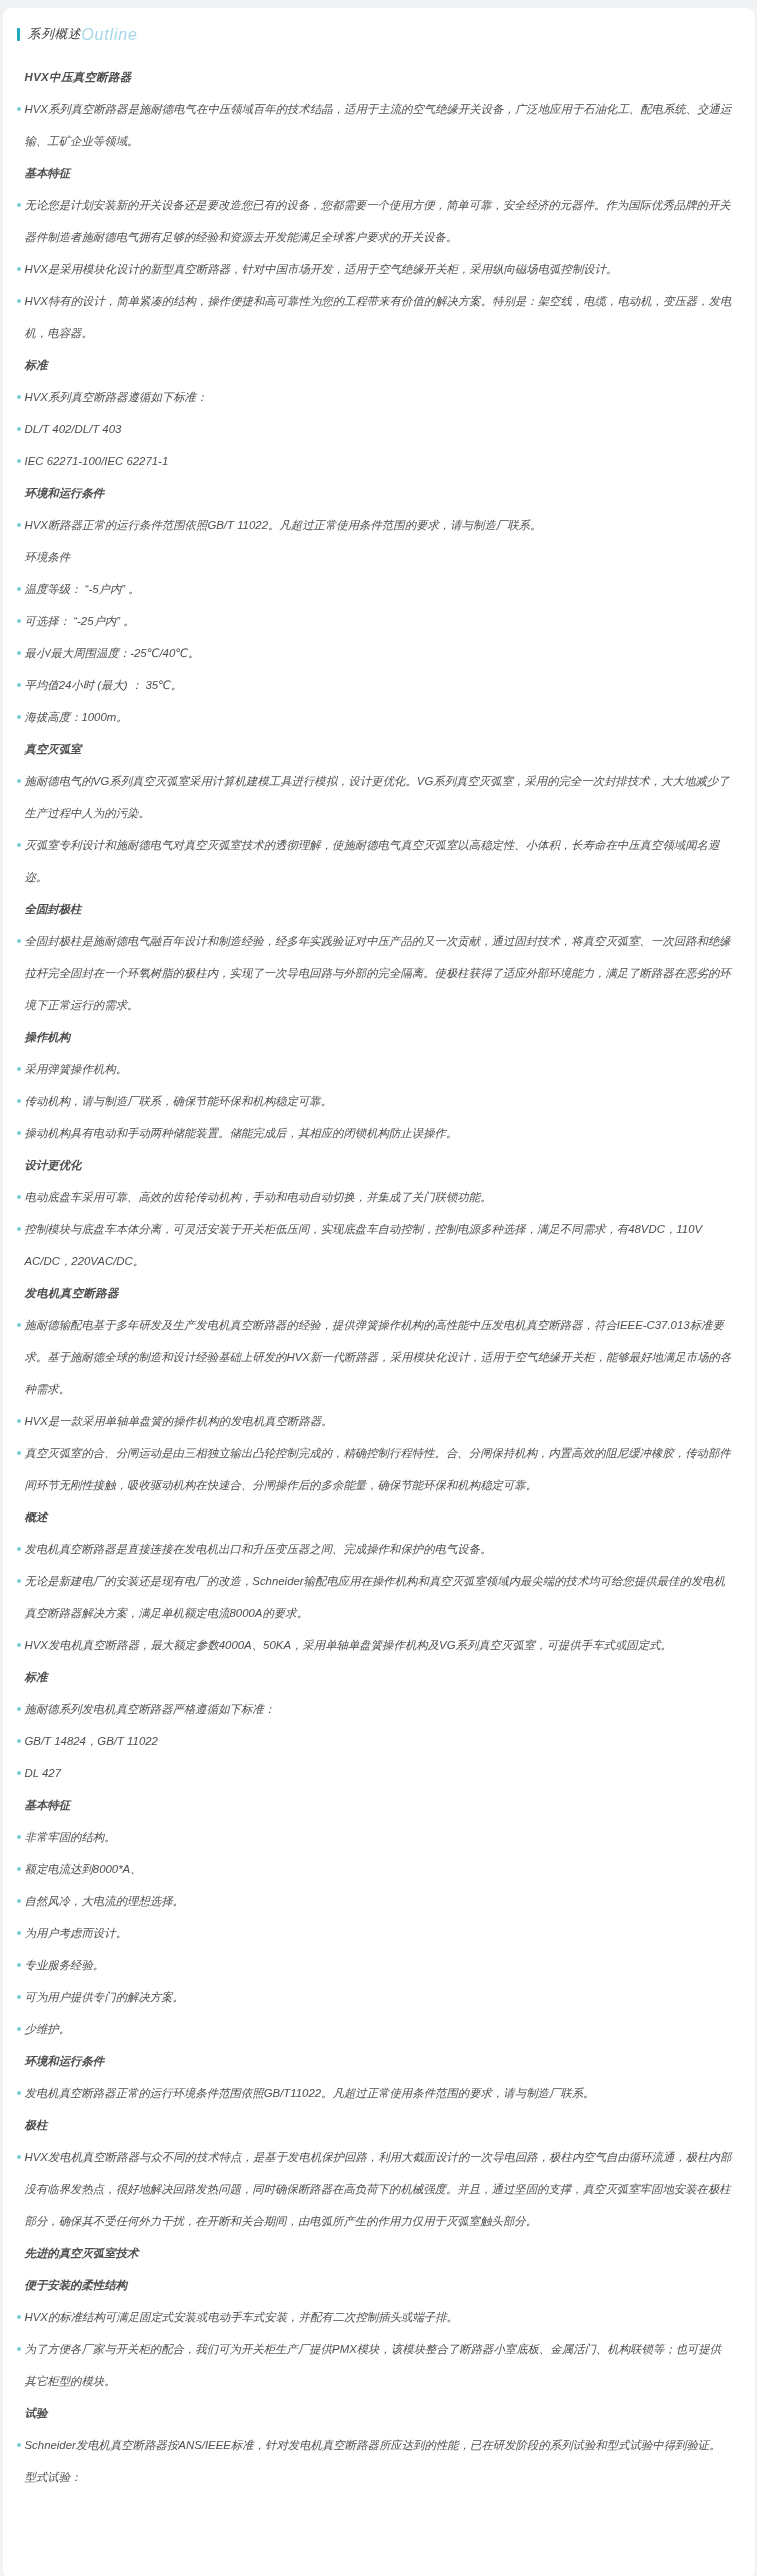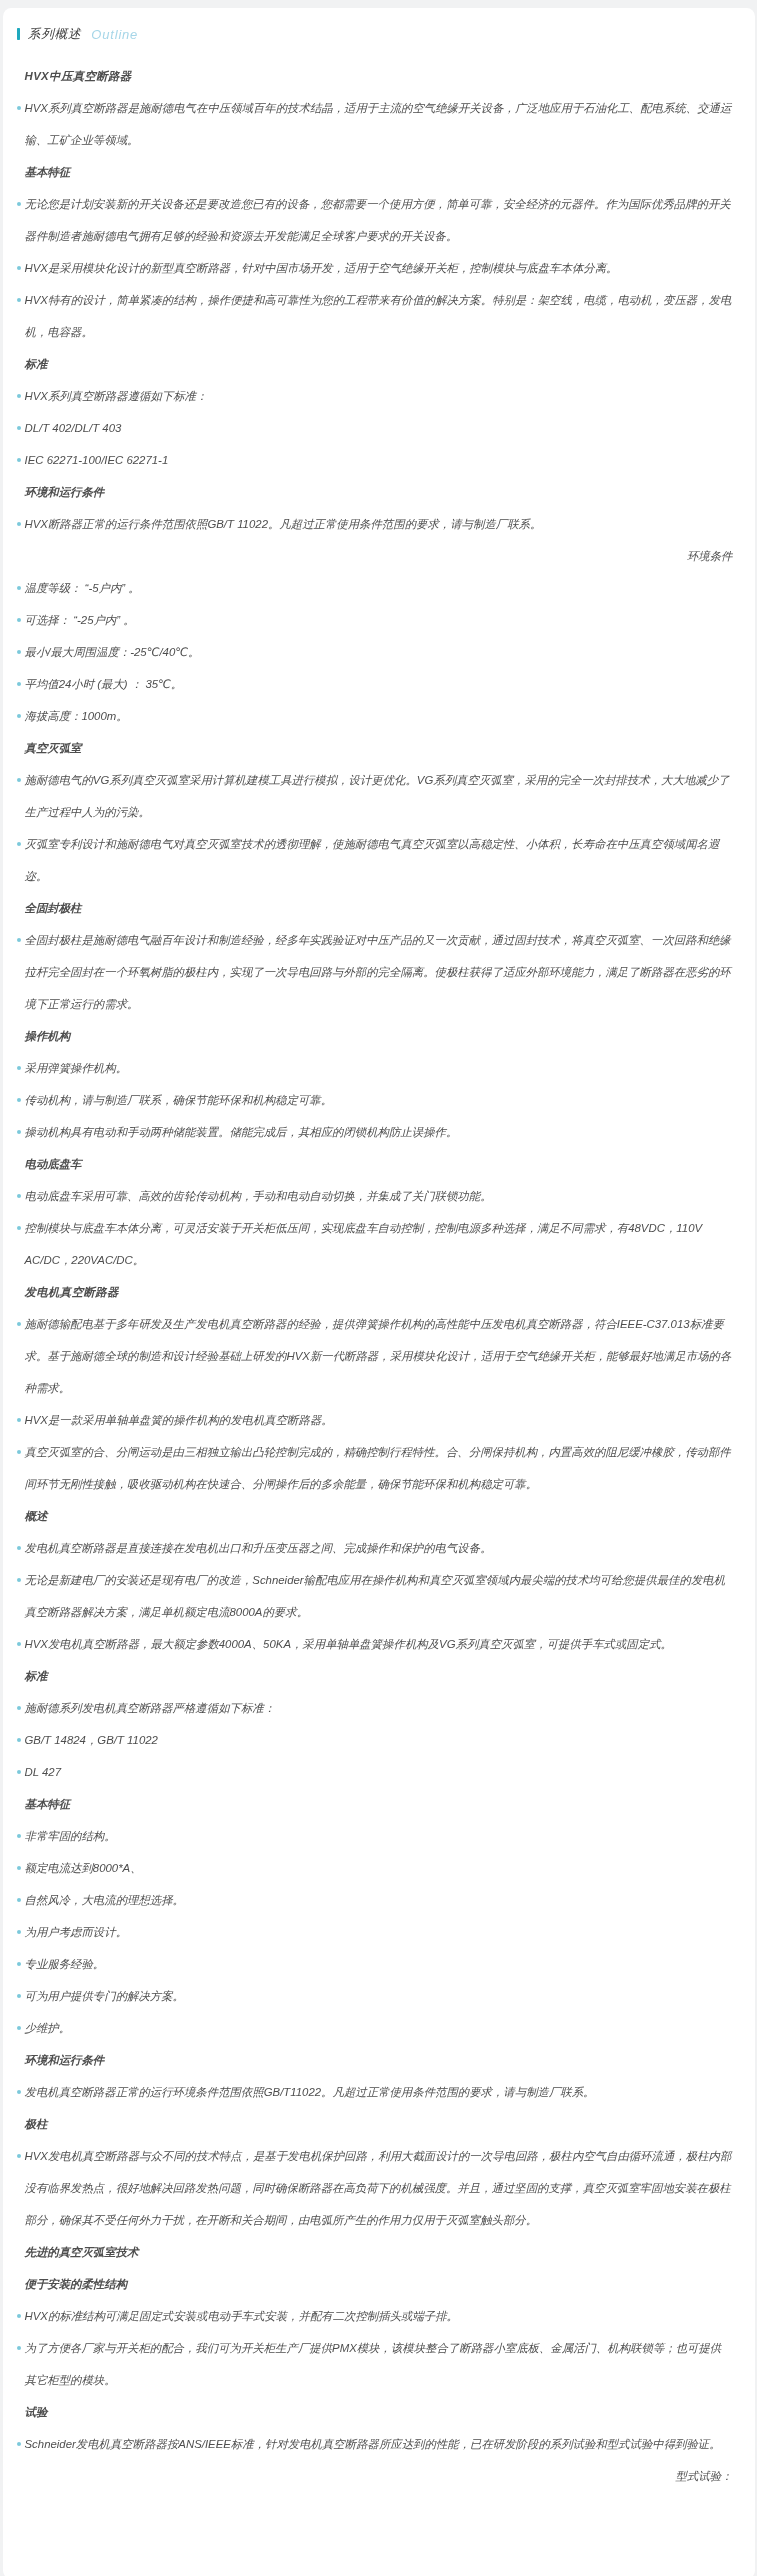--- a/index.html
+++ b/index.html
@@ -19,47 +19,47 @@
     font-family:"Liberation Sans","DejaVu Sans",sans-serif;
     overflow:hidden;
   }
   .card{
     position:absolute;left:2.5px;top:8px;width:752px;height:2571px;
     background:var(--card-bg);border-radius:8.4px;overflow:hidden;font-style:italic;
   }
   .hdr{display:flex;align-items:center;margin:17.7px 0 0 14.3px;}
   .bar{width:3.4px;height:12.6px;background:var(--accent);margin-right:7.6px;border-radius:0.8px;}
   .t-zh{font-size:12.6px;color:#3c3c3c;letter-spacing:0.8px;}
-  .t-en{font-size:13px;color:var(--outline);margin-left:10px;letter-spacing:0.8px;}
+  .t-en{font-size:16px;color:var(--outline);margin-left:0;letter-spacing:0.8px;}
   .content{margin-top:17px;padding:0 22px 0 22px;}
   .content>div{line-height:32px;font-size:11.4px;color:var(--body);}
   .h1{font-size:14.7px;font-weight:bold;color:var(--heading);letter-spacing:0.4px;}
   .sub{font-weight:bold;color:var(--sub);}
-  .plain{color:var(--body);text-align:right;}
+  .plain{color:var(--body);}
   .bullet{position:relative;}
   .bullet .dot{
     position:absolute;left:-7.6px;top:14px;width:4.2px;height:4.2px;
     border-radius:50%;background:var(--dot);
   }
 </style>
 </head>
 <body>
 
 <div class="card">
   <div class="hdr">
     <span class="bar"></span>
     <span class="t-zh">系列概述</span>
     <span class="t-en">Outline</span>
   </div>
   <div class="content">
       <div class="h1">HVX中压真空断路器</div>
       <div class="bullet"><span class="dot"></span><span>HVX系列真空断路器是施耐德电气在中压领域百年的技术结晶，适用于主流的空气绝缘开关设备，广泛地应用于石油化工、配电系统、交通运输、工矿企业等领域。</span></div>
       <div class="sub">基本特征</div>
       <div class="bullet"><span class="dot"></span><span>无论您是计划安装新的开关设备还是要改造您已有的设备，您都需要一个使用方便，简单可靠，安全经济的元器件。作为国际优秀品牌的开关器件制造者施耐德电气拥有足够的经验和资源去开发能满足全球客户要求的开关设备。</span></div>
-      <div class="bullet"><span class="dot"></span><span>HVX是采用模块化设计的新型真空断路器，针对中国市场开发，适用于空气绝缘开关柜，控制模块与底盘车本体分离。</span></div>
+      <div class="bullet"><span class="dot"></span><span>HVX是采用模块化设计的新型真空断路器，针对中国市场开发，适用于空气绝缘开关柜，采用纵向磁场电弧控制设计。</span></div>
       <div class="bullet"><span class="dot"></span><span>HVX特有的设计，简单紧凑的结构，操作便捷和高可靠性为您的工程带来有价值的解决方案。特别是：架空线，电缆，电动机，变压器，发电机，电容器。</span></div>
       <div class="sub">标准</div>
       <div class="bullet"><span class="dot"></span><span>HVX系列真空断路器遵循如下标准：</span></div>
       <div class="bullet"><span class="dot"></span><span>DL/T 402/DL/T 403</span></div>
       <div class="bullet"><span class="dot"></span><span>IEC 62271-100/IEC 62271-1</span></div>
       <div class="sub">环境和运行条件</div>
       <div class="bullet"><span class="dot"></span><span>HVX断路器正常的运行条件范围依照GB/T 11022。凡超过正常使用条件范围的要求，请与制造厂联系。</span></div>
       <div class="plain">环境条件</div>
       <div class="bullet"><span class="dot"></span><span>温度等级： “-5户内” 。</span></div>
       <div class="bullet"><span class="dot"></span><span>可选择： “-25户内” 。</span></div>
@@ -68,21 +68,21 @@
       <div class="bullet"><span class="dot"></span><span>海拔高度：1000m。</span></div>
       <div class="sub">真空灭弧室</div>
       <div class="bullet"><span class="dot"></span><span>施耐德电气的VG系列真空灭弧室采用计算机建模工具进行模拟，设计更优化。VG系列真空灭弧室，采用的完全一次封排技术，大大地减少了生产过程中人为的污染。</span></div>
       <div class="bullet"><span class="dot"></span><span>灭弧室专利设计和施耐德电气对真空灭弧室技术的透彻理解，使施耐德电气真空灭弧室以高稳定性、小体积，长寿命在中压真空领域闻名遐迩。</span></div>
       <div class="sub">全固封极柱</div>
       <div class="bullet"><span class="dot"></span><span>全固封极柱是施耐德电气融百年设计和制造经验，经多年实践验证对中压产品的又一次贡献，通过固封技术，将真空灭弧室、一次回路和绝缘拉杆完全固封在一个环氧树脂的极柱内，实现了一次导电回路与外部的完全隔离。使极柱获得了适应外部环境能力，满足了断路器在恶劣的环境下正常运行的需求。</span></div>
       <div class="sub">操作机构</div>
       <div class="bullet"><span class="dot"></span><span>采用弹簧操作机构。</span></div>
       <div class="bullet"><span class="dot"></span><span>传动机构，请与制造厂联系，确保节能环保和机构稳定可靠。</span></div>
       <div class="bullet"><span class="dot"></span><span>操动机构具有电动和手动两种储能装置。储能完成后，其相应的闭锁机构防止误操作。</span></div>
-      <div class="sub">电动底盘车</div>
+      <div class="sub">设计更优化</div>
       <div class="bullet"><span class="dot"></span><span>电动底盘车采用可靠、高效的齿轮传动机构，手动和电动自动切换，并集成了关门联锁功能。</span></div>
       <div class="bullet"><span class="dot"></span><span>控制模块与底盘车本体分离，可灵活安装于开关柜低压间，实现底盘车自动控制，控制电源多种选择，满足不同需求，有48VDC，110V AC/DC，220VAC/DC。</span></div>
       <div class="h1">发电机真空断路器</div>
       <div class="bullet"><span class="dot"></span><span>施耐德输配电基于多年研发及生产发电机真空断路器的经验，提供弹簧操作机构的高性能中压发电机真空断路器，符合IEEE-C37.013标准要求。基于施耐德全球的制造和设计经验基础上研发的HVX新一代断路器，采用模块化设计，适用于空气绝缘开关柜，能够最好地满足市场的各种需求。</span></div>
       <div class="bullet"><span class="dot"></span><span>HVX是一款采用单轴单盘簧的操作机构的发电机真空断路器。</span></div>
       <div class="bullet"><span class="dot"></span><span>真空灭弧室的合、分闸运动是由三相独立输出凸轮控制完成的，精确控制行程特性。合、分闸保持机构，内置高效的阻尼缓冲橡胶，传动部件间环节无刚性接触，吸收驱动机构在快速合、分闸操作后的多余能量，确保节能环保和机构稳定可靠。</span></div>
       <div class="sub">概述</div>
       <div class="bullet"><span class="dot"></span><span>发电机真空断路器是直接连接在发电机出口和升压变压器之间、完成操作和保护的电气设备。</span></div>
       <div class="bullet"><span class="dot"></span><span>无论是新建电厂的安装还是现有电厂的改造，Schneider输配电应用在操作机构和真空灭弧室领域内最尖端的技术均可给您提供最佳的发电机真空断路器解决方案，满足单机额定电流8000A的要求。</span></div>
       <div class="bullet"><span class="dot"></span><span>HVX发电机真空断路器，最大额定参数4000A、50KA，采用单轴单盘簧操作机构及VG系列真空灭弧室，可提供手车式或固定式。</span></div>

